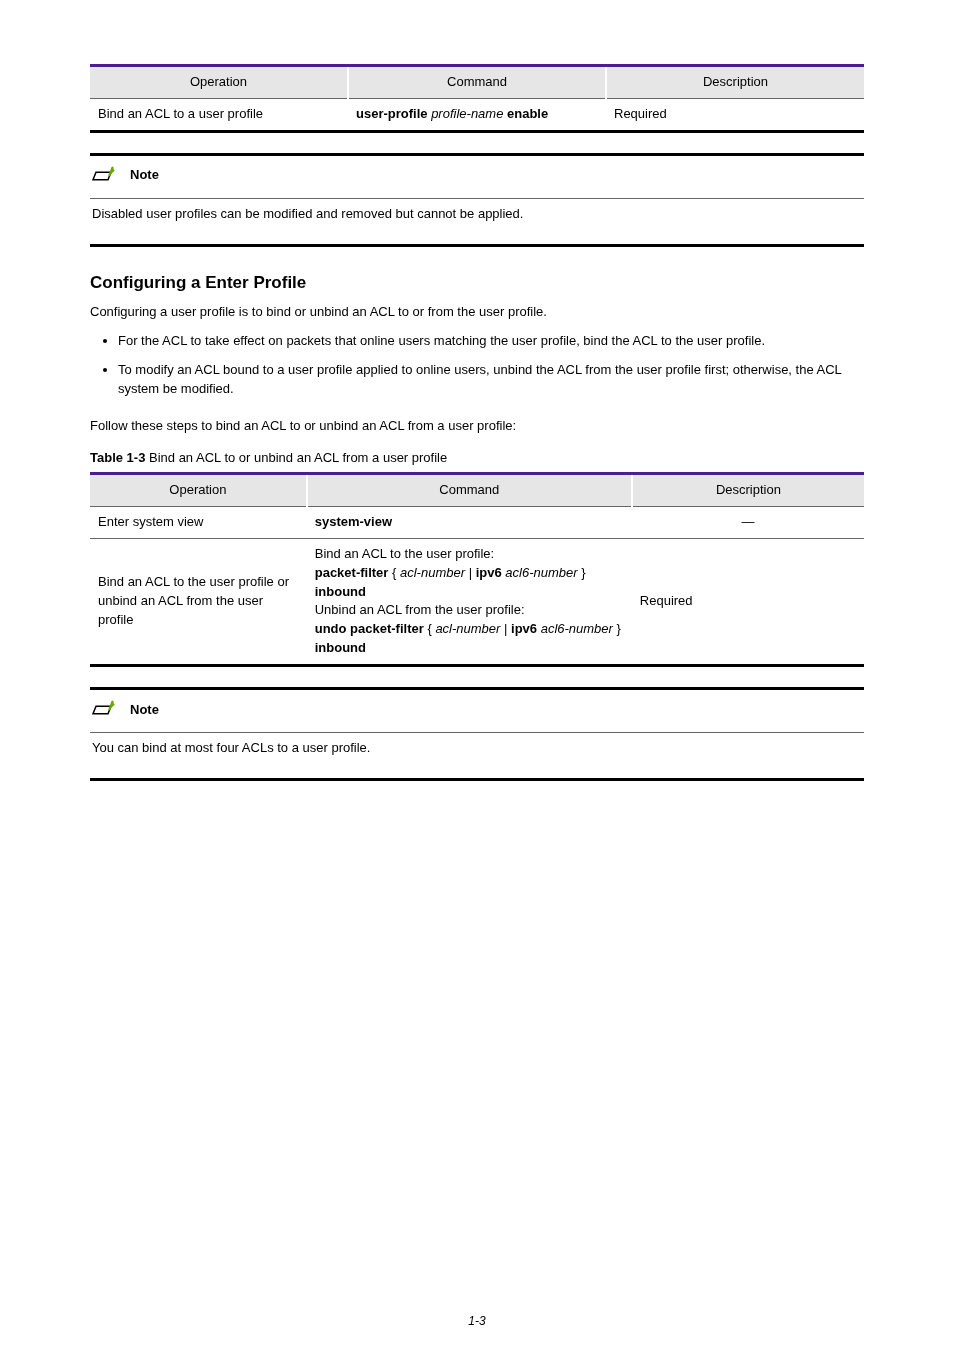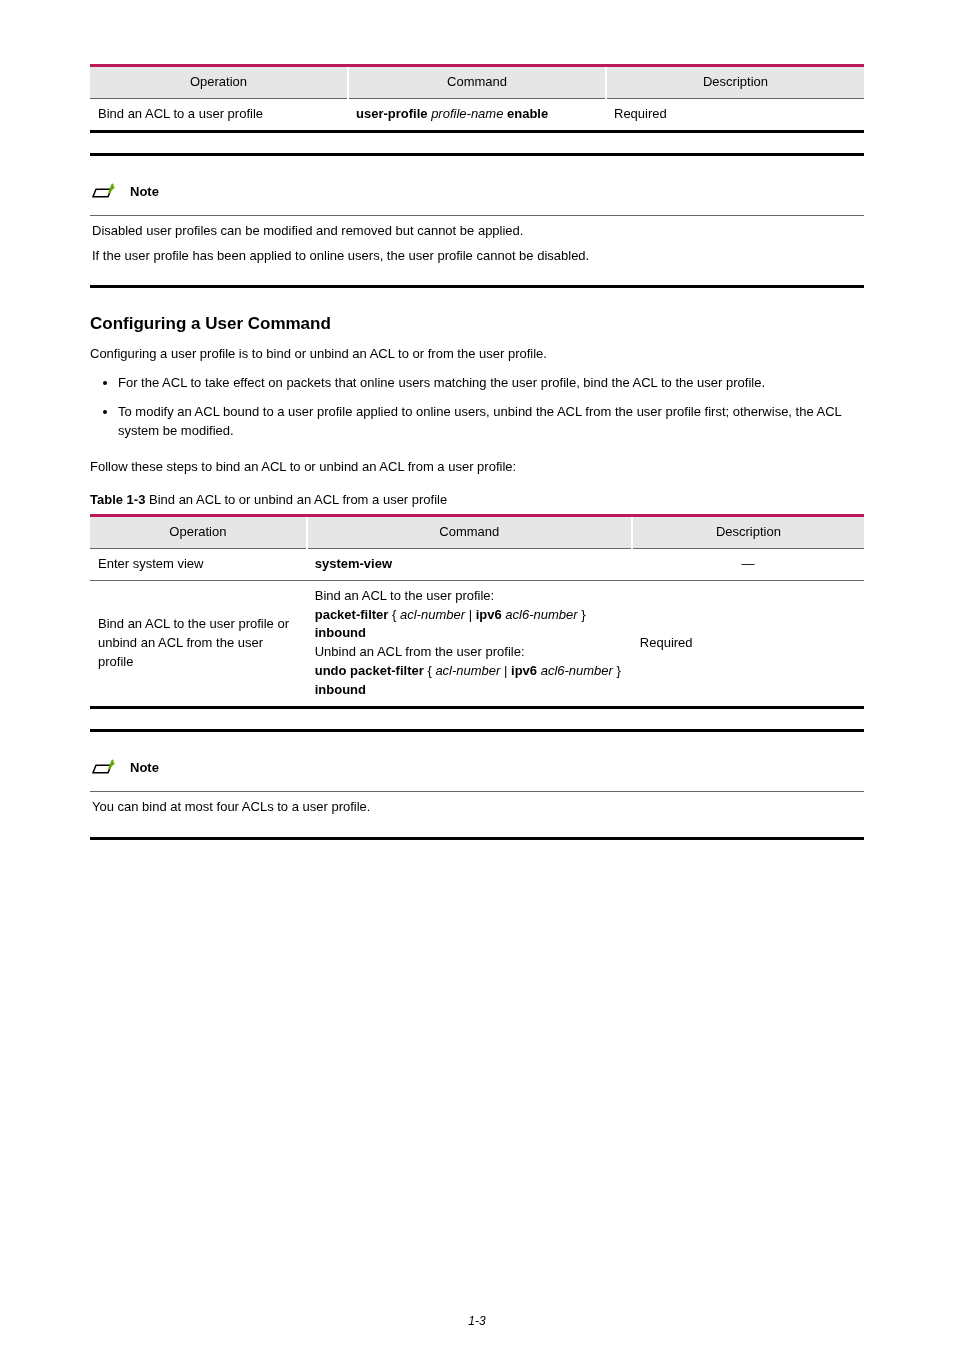--- a/index.html
+++ b/index.html
@@ -16,21 +16,21 @@
     min-height: 1350px;
     margin: 0 auto;
     box-sizing: border-box;
     padding: 60px 90px 40px 90px;
     position: relative;
   }
   table.data-table {
     width: 100%;
     border-collapse: collapse;
     margin: 4px 0 20px 0;
-    border-top: 3px solid #be185d;
+    border-top: 3px solid #4c1d95;
     border-bottom: 3px solid #000;
   }
   table.data-table th, table.data-table td {
     border-top: 1px solid #666;
     border-bottom: 1px solid #666;
     border-left: none;
     border-right: none;
     padding: 6px 8px;
     text-align: left;
     vertical-align: middle;
@@ -61,21 +61,20 @@
   }
   .note-inner-divider {
     border-top: 1px solid #666;
     margin: 10px 0 0 0;
   }
   .note-head {
     display: flex;
     align-items: center;
     gap: 10px;
     margin-bottom: 6px;
-    margin-top: 17px;
   }
   .note-head .label { font-weight: bold; font-size: 13px; }
   .note-body { padding-left: 2px; }
   .note-body p { margin: 6px 0; }
 
   .note-icon {
     width: 30px; height: 24px;
     position: relative;
   }
   .note-icon svg { display: block; }
@@ -133,25 +132,24 @@
           <path d="M4 20 L24 20 L28 10 L8 10 Z" fill="#fff" stroke="#000" stroke-width="2"></path>
           <path d="M30 4 L26 14" stroke="#6a0" stroke-width="3" stroke-linecap="round"></path>
           <path d="M30 4 L33 8 L26 14 Z" fill="#6a0"></path>
         </svg>
       </span>
       <span class="label">Note</span>
     </div>
     <div class="note-inner-divider"></div>
     <div class="note-body">
       <p>Disabled user profiles can be modified and removed but cannot be applied.</p>
-      <p>If the user profile has been applied to online users, the user profile cannot be disabled.</p>
     </div>
   </div>
 
-  <h2 class="section-title">Configuring a User Command</h2>
+  <h2 class="section-title">Configuring a Enter Profile</h2>
   <p class="intro-para">Configuring a user profile is to bind or unbind an ACL to or from the user profile.</p>
   <ul class="bullets">
     <li>For the ACL to take effect on packets that online users matching the user profile, bind the ACL to the user profile.</li>
     <li>To modify an ACL bound to a user profile applied to online users, unbind the ACL from the user profile first; otherwise, the ACL system be modified.</li>
   </ul>
   <p class="body-para">Follow these steps to bind an ACL to or unbind an ACL from a user profile:</p>
   <p class="table-caption"><span class="cmd">Table 1-3</span> Bind an ACL to or unbind an ACL from a user profile</p>
 
   <table class="data-table t2">
     <colgroup>

